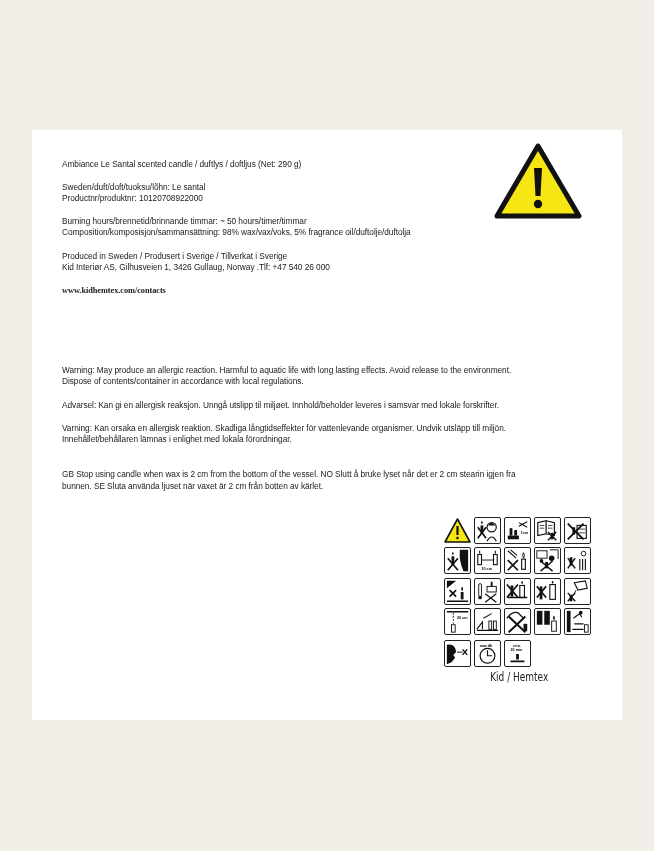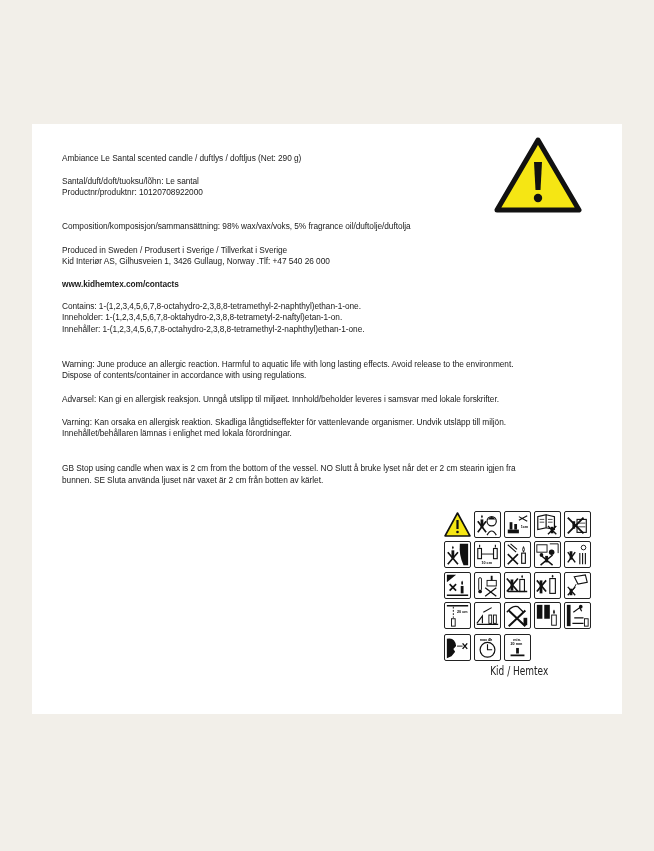--- a/index.html
+++ b/index.html
@@ -6,33 +6,33 @@
     body {
       width: 654px; height: 851px;
       background: #f2efe9;
       position: relative;
       overflow: hidden;
       font-family: "Liberation Sans", sans-serif;
       color: #1a1a1a;
     }
     .card {
       position: absolute;
-      left: 32px; top: 124px;
+      left: 32px; top: 130px;
       width: 590px; height: 590px;
       background: #ffffff;
     }
     .txt {
       position: absolute;
       left: 30px;
       font-size: 8.3px;
       line-height: 11.4px;
       white-space: nowrap;
       letter-spacing: -0.05px;
     }
-    .bold { font-weight: bold; }
+    .bold { font-weight: bold; font-family: Liberation Serif, serif; }
     .warn-tri {
       position: absolute;
       left: 462px; top: 12px;
       width: 88px; height: 78px;
     }
     .grid {
       position: absolute;
       left: 412px; top: 387px;
       width: 150px;
     }
@@ -61,35 +61,33 @@
     }
     .tiny { font-size: 4px; font-weight: bold; font-family: "Liberation Sans", sans-serif; }
   </style>
 </head>
 <body>
 
 <div class="card">
 
   <div class="txt" style="top:29px">Ambiance Le Santal scented candle / duftlys / doftljus (Net: 290 g)</div>
 
-  <div class="txt" style="top:52px">Santal/duft/doft/tuoksu/lõhn: Le santal</div>
+  <div class="txt" style="top:52px">Sweden/duft/doft/tuoksu/lõhn: Le santal</div>
   <div class="txt" style="top:63px">Productnr/produktnr: 10120708922000</div>
 
+  <div class="txt" style="top:86px">Burning hours/brennetid/brinnande timmar: ~ 50 hours/timer/timmar</div>
   <div class="txt" style="top:97px">Composition/komposisjon/sammansättning: 98% wax/vax/voks, 5% fragrance oil/duftolje/duftolja</div>
 
   <div class="txt" style="top:121px">Produced in Sweden / Produsert i Sverige / Tillverkat i Sverige</div>
   <div class="txt" style="top:132px">Kid Interiør AS, Gilhusveien 1, 3426 Gullaug, Norway .Tlf: +47 540 26 000</div>
   <div class="txt bold" style="top:155px">www.kidhemtex.com/contacts</div>
 
-  <div class="txt" style="top:177px">Contains: 1-(1,2,3,4,5,6,7,8-octahydro-2,3,8,8-tetramethyl-2-naphthyl)ethan-1-one.</div>
-  <div class="txt" style="top:188px">Inneholder: 1-(1,2,3,4,5,6,7,8-oktahydro-2,3,8,8-tetrametyl-2-naftyl)etan-1-on.</div>
-  <div class="txt" style="top:200px">Innehåller: 1-(1,2,3,4,5,6,7,8-octahydro-2,3,8,8-tetramethyl-2-naphthyl)ethan-1-one.</div>
-
-  <div class="txt" style="top:235px">Warning: June produce an allergic reaction. Harmful to aquatic life with long lasting effects. Avoid release to the environment.</div>
-  <div class="txt" style="top:246px">Dispose of contents/container in accordance with using regulations.</div>
+
+  <div class="txt" style="top:235px">Warning: May produce an allergic reaction. Harmful to aquatic life with long lasting effects. Avoid release to the environment.</div>
+  <div class="txt" style="top:246px">Dispose of contents/container in accordance with local regulations.</div>
 
   <div class="txt" style="top:270px">Advarsel:  Kan gi en allergisk reaksjon. Unngå utslipp til miljøet. Innhold/beholder leveres i samsvar med lokale forskrifter.</div>
 
   <div class="txt" style="top:304px">Innehållet/behållaren lämnas i enlighet med lokala förordningar.</div>
   <div class="txt" style="top:293px">Varning: Kan orsaka en allergisk reaktion. Skadliga långtidseffekter för vattenlevande organismer. Undvik utsläpp till miljön.</div>
 
   <div class="txt" style="top:339px">GB Stop using candle when wax is 2 cm from the bottom of the vessel. NO Slutt å bruke lyset når det er 2 cm stearin igjen fra</div>
   <div class="txt" style="top:351px">bunnen. SE Sluta använda ljuset när vaxet är 2 cm från botten av kärlet.</div>
 
   <div class="warn-tri">

